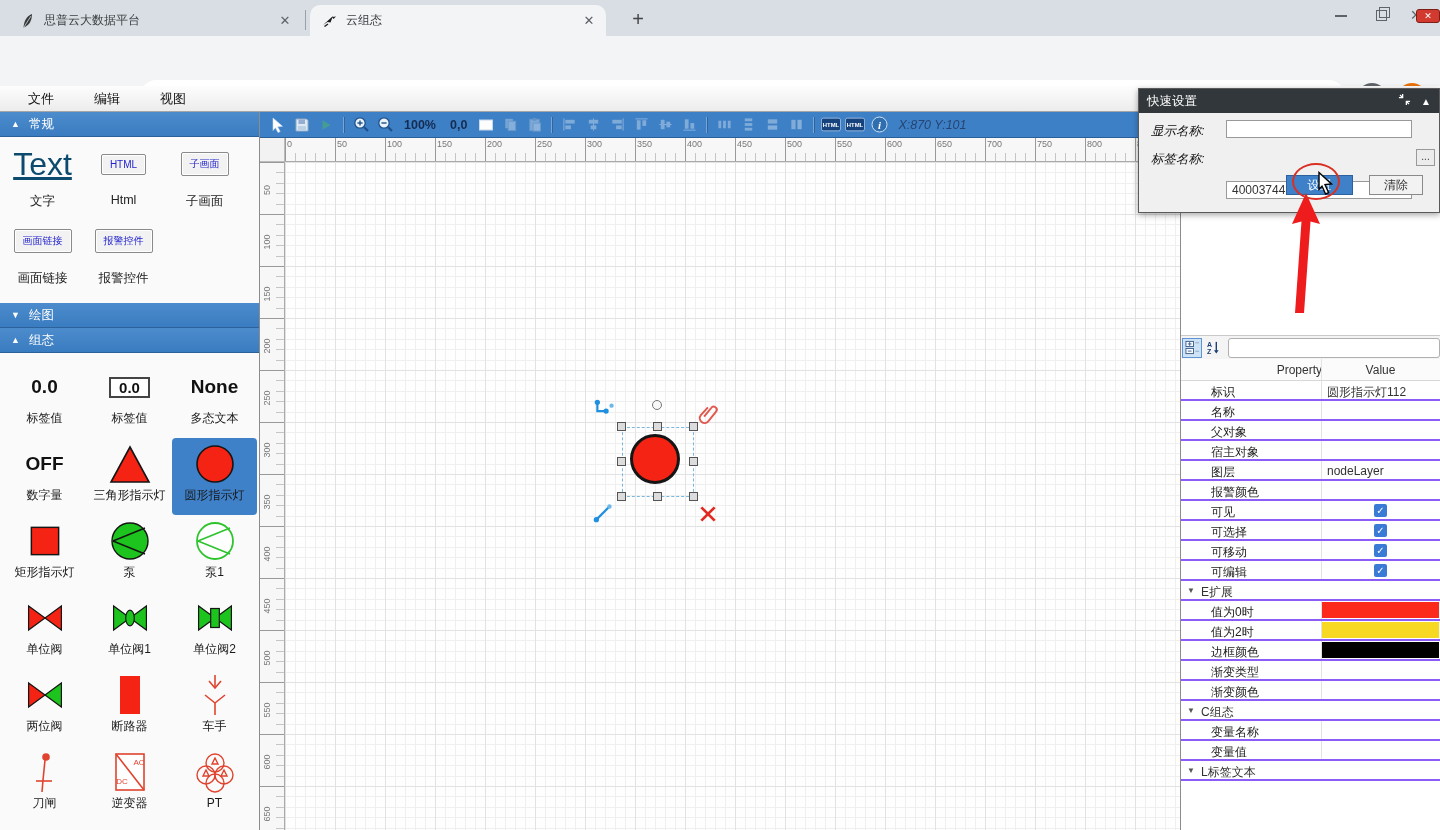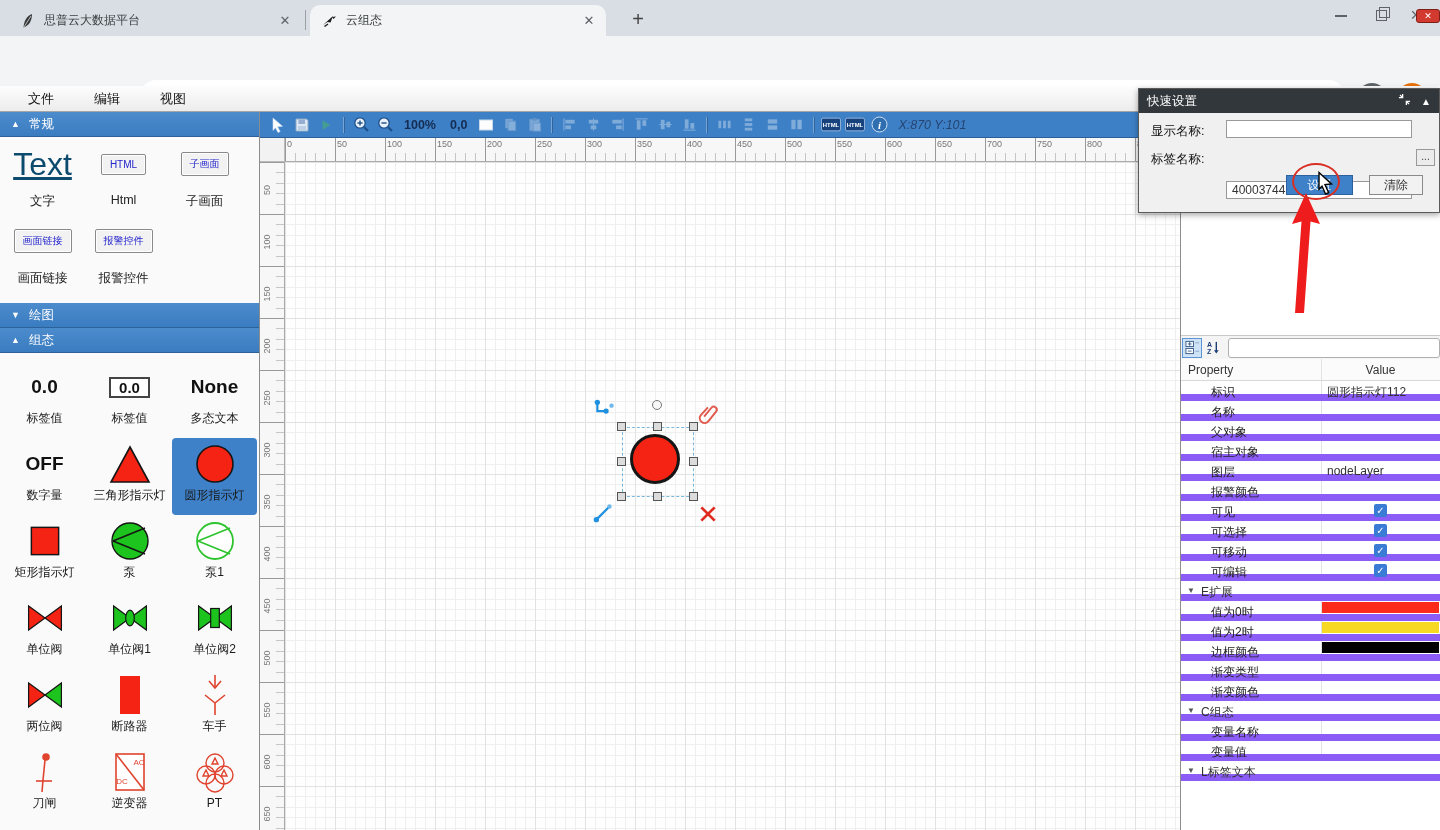--- a/index.html
+++ b/index.html
@@ -94,38 +94,38 @@
   .handle { position:absolute; width:9px; height:9px; background:#dcdcdc; border:1px solid #555; }
   .rot-handle { position:absolute; left:367px; top:238px; width:10px; height:10px; border-radius:50%; border:1.5px solid #777; background:#f8f8f8; }
   .sel-icon { position:absolute; }
 
   .rightcol { position:absolute; left:920px; top:0; right:0; bottom:0; background:#fff; border-left:1px solid #8c8c8c; }
   .prop-toolbar { position:absolute; left:0; top:223px; right:0; height:24px; background:#f4f4f4; border-top:1px solid #c9c9c9; display:flex; align-items:center; padding-left:1px; }
   .pt-icon { width:20px; height:20px; margin-right:1px; display:flex; align-items:center; justify-content:center; }
   .pt-icon.selected { background:#cfe3f7; border:1px solid #5c94d6; }
   .prop-filter { margin-left:4px; width:212px; height:20px; background:#fff; border:1px solid #b0b0b0; border-radius:3px; font-size:11px; padding:0 6px; color:#333; }
   .prop-header { position:absolute; left:0; top:247px; right:0; height:22px; background:#fbfbfb; border-bottom:1px solid #d8d8d8; font-size:12px; color:#333; }
-  .prop-header .col1 { position:absolute; left:7px; width:140px; text-align:left; top:4px; }
+  .prop-header .col1 { position:absolute; left:1px; width:140px; text-align:right; top:4px; }
   .prop-header .col2 { position:absolute; left:140px; right:0; text-align:center; top:4px; }
   .prop-header .colsep, .prow .colsep { position:absolute; left:140px; top:0; bottom:0; width:1px; background:#e3e3e3; }
   .prop-rows { position:absolute; left:0; top:269px; right:0; bottom:0; overflow:hidden; }
-  .prow { position:relative; height:20px; border-bottom:7px solid #8b5cf6; font-size:12px; color:#222; }
+  .prow { position:relative; height:20px; border-bottom:2px solid #8b5cf6; font-size:12px; color:#222; }
   .prow .plabel { position:absolute; left:30px; top:3px; white-space:nowrap; }
   .prow.group .plabel { left:20px; color:#333; }
   .prow .grp-caret { position:absolute; left:6px; top:5px; font-size:8px; color:#555; }
   .prow .pvalue { position:absolute; left:146px; top:3px; white-space:nowrap; color:#333; }
   .prow .swatch { position:absolute; left:141px; right:1px; top:1px; bottom:1px; }
   .prow .cb { position:absolute; left:193px; top:3px; width:13px; height:13px; background:#3a7bd5; border-radius:2px; color:#fff; font-size:10px; line-height:13px; text-align:center; }
 
   
   .qspanel { position:absolute; left:1138px; top:88px; width:302px; height:125px; background:#f0f0f0; border:1px solid #5a5a5a; box-shadow:0 2px 6px rgba(0,0,0,.35); z-index:40; }
   .qs-header { height:24px; background:#32373b; color:#fff; font-size:12.5px; display:flex; align-items:center; padding:0 8px; }
   .qs-hicons { margin-left:auto; display:flex; gap:10px; align-items:center; }
   .qs-caret { font-size:10px; color:#fff; }
-  .qs-label { position:absolute; left:12px; font-size:12.5px; color:#111; }
+  .qs-label { position:absolute; left:12px; font-size:12.5px; color:#111;font-style:italic; }
   .qs-input { position:absolute; left:87px; width:186px; height:18px; background:#fff; border:1px solid #999; font-size:12px; color:#333; padding:0 5px; line-height:16px; }
   .qs-more { position:absolute; left:277px; width:19px; height:17px; background:#ececec; border:1px solid #999; font-size:10px; text-align:center; line-height:14px; color:#444; }
   .qs-btn-set { position:absolute; left:147px; top:86px; width:67px; height:20px; background:#3e81c9; border:1px solid #2b629e; color:#fff; font-size:12px; text-align:center; line-height:18px; }
   .qs-btn-clear { position:absolute; left:230px; top:86px; width:54px; height:20px; background:#f2f2f2; border:1px solid #8a8a8a; color:#333; font-size:12px; text-align:center; line-height:18px; }
 
   .annot { position:absolute; z-index:50; }
   .annot-circle { left:1292px; top:163px; width:48px; height:37px; border:2.5px solid #d93025; border-radius:50%; }
 </style>
 </head>
 <body>

